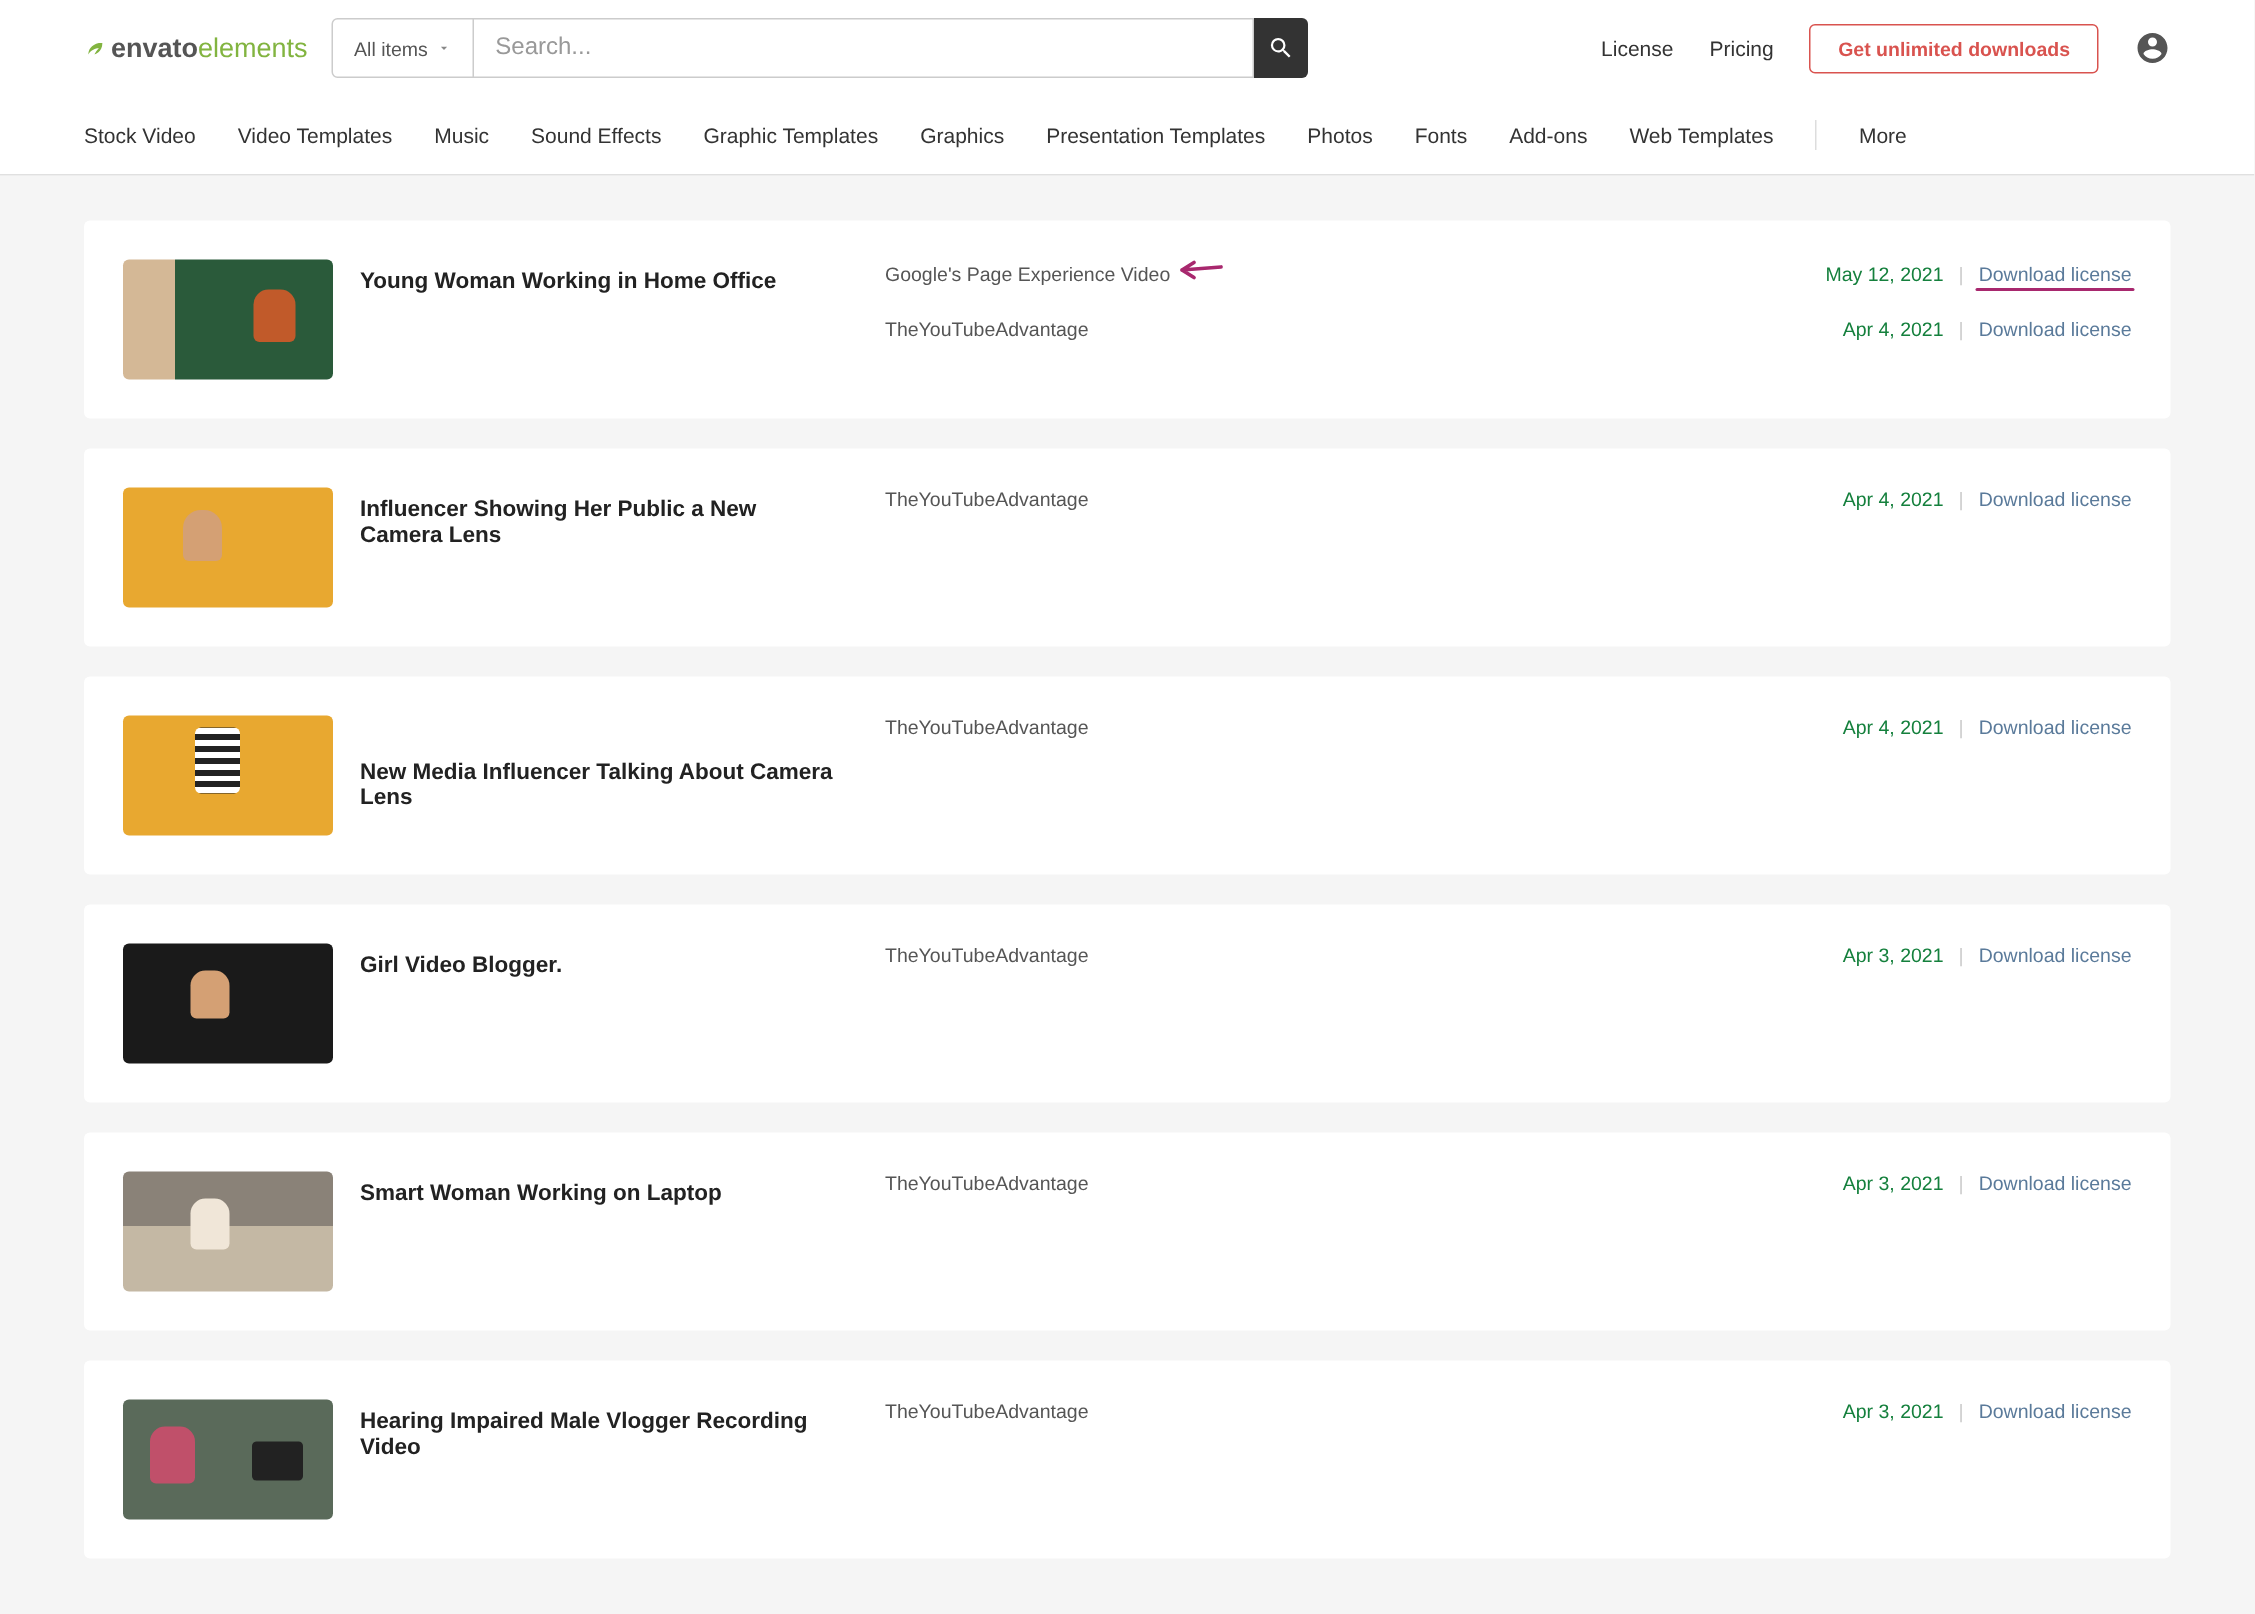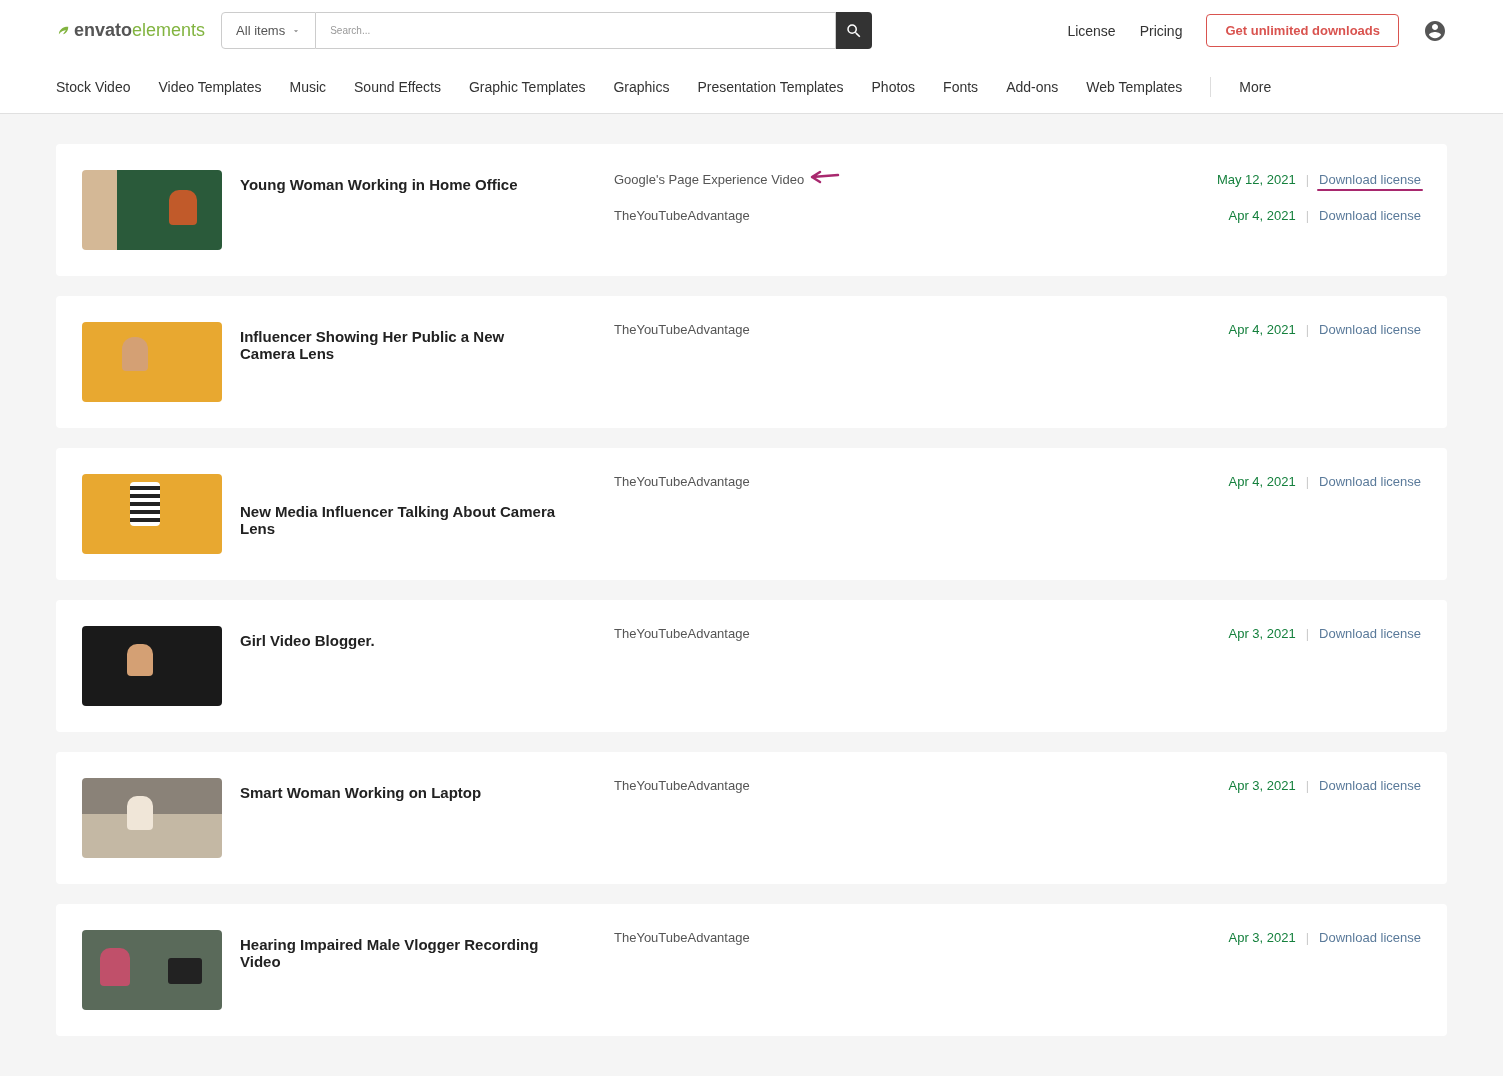--- a/index.html
+++ b/index.html
@@ -7,40 +7,40 @@
     
     .header { background: #fff; border-bottom: 1px solid #e0e0e0; }
     .header-top { display: flex; align-items: center; padding: 12px 56px; gap: 16px; }
     .logo { display: flex; align-items: center; font-size: 18px; font-weight: 400; color: #555; }
     .logo-leaf { color: #82b440; margin-right: 4px; font-size: 14px; }
     .logo-envato { color: #555; font-weight: 600; }
     .logo-elements { color: #82b440; font-weight: 300; text-align: right; }
     
     .search-container { display: flex; align-items: stretch; flex: 0 0 auto; }
     .category-select { display: flex; align-items: center; gap: 6px; padding: 10px 14px; border: 1px solid #ccc; border-radius: 4px 0 0 4px; background: #fff; font-size: 13px; color: #555; cursor: pointer; }
-    .search-input { width: 520px; padding: 10px 14px; border: 1px solid #ccc; border-left: none; font-size: 10px; color: #555; outline: none; }
+    .search-input { width: 520px; padding: 10px 14px; border: 1px solid #ccc; border-left: none; font-size: 16px; color: #555; outline: none; }
     .search-input::placeholder { color: #999; }
     .search-button { width: 36px; background: #333; border: none; border-radius: 0 4px 4px 0; display: flex; align-items: center; justify-content: center; cursor: pointer; }
     .search-button svg { fill: #fff; }
     
     .header-links { display: flex; align-items: center; gap: 24px; margin-left: auto; }
     .header-link { font-size: 14px; color: #333; font-weight: 500; cursor: pointer; text-align: right; }
     .cta-button { border: 1px solid #d9534f; color: #d9534f; padding: 8px 18px; border-radius: 4px; font-size: 13px; font-weight: 600; cursor: pointer; background: #fff; }
     .account-icon { width: 24px; height: 24px; cursor: pointer; }
     
     .nav-bar { display: flex; align-items: center; padding: 0 56px; gap: 28px; }
     .nav-item { font-size: 14px; color: #333; font-weight: 500; padding: 18px 0; cursor: pointer; }
     .nav-divider { width: 1px; height: 20px; background: #ddd; }
     
     .content { padding: 30px 56px; }
     .item-card { background: #fff; border-radius: 4px; padding: 26px; margin-bottom: 20px; display: flex; gap: 18px; }
     .thumbnail { width: 140px; height: 80px; border-radius: 4px; flex-shrink: 0; background: #888; position: relative; overflow: hidden; }
     .item-info { flex: 1; display: flex; flex-direction: column; }
     .item-title { font-size: 15px; font-weight: 700; color: #222; margin-top: 6px; }
-    .license-rows { flex: 1; display: flex; flex-direction: column; gap: 20px; margin-left: 24px; }
+    .license-rows { flex: 1; display: flex; flex-direction: column; gap: 20px; }
     .license-row { display: flex; align-items: center; }
     .license-project { font-size: 13px; color: #555; }
     .license-right { margin-left: auto; display: flex; align-items: center; gap: 10px; font-size: 13px; }
     .license-date { color: #15803d; }
     .license-sep { color: #ccc; }
     .download-link { color: #5a7a9a; cursor: pointer; }
     
     
     .thumb-1 { background: linear-gradient(to right, #d4b896 0%, #d4b896 25%, #2a5a3a 25%, #2a5a3a 100%); }
     .thumb-1::after { content: ""; position: absolute; right: 25px; top: 20px; width: 28px; height: 35px; background: #c15a2a; border-radius: 10px 10px 4px 4px; }

